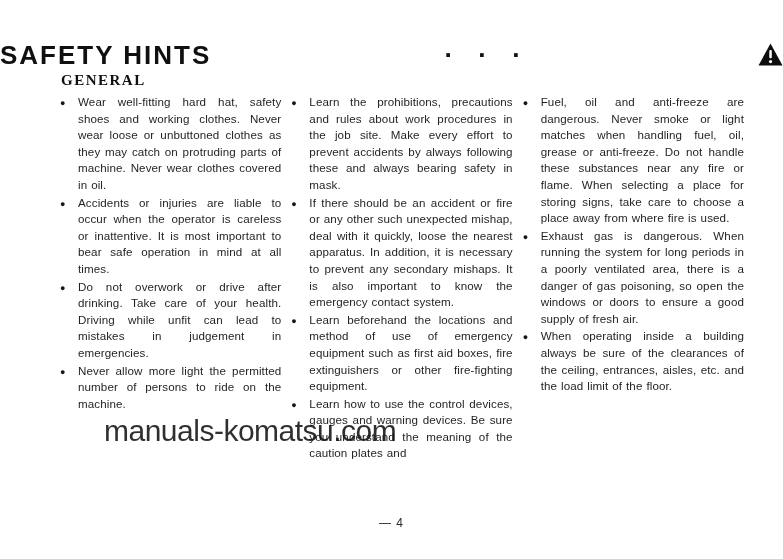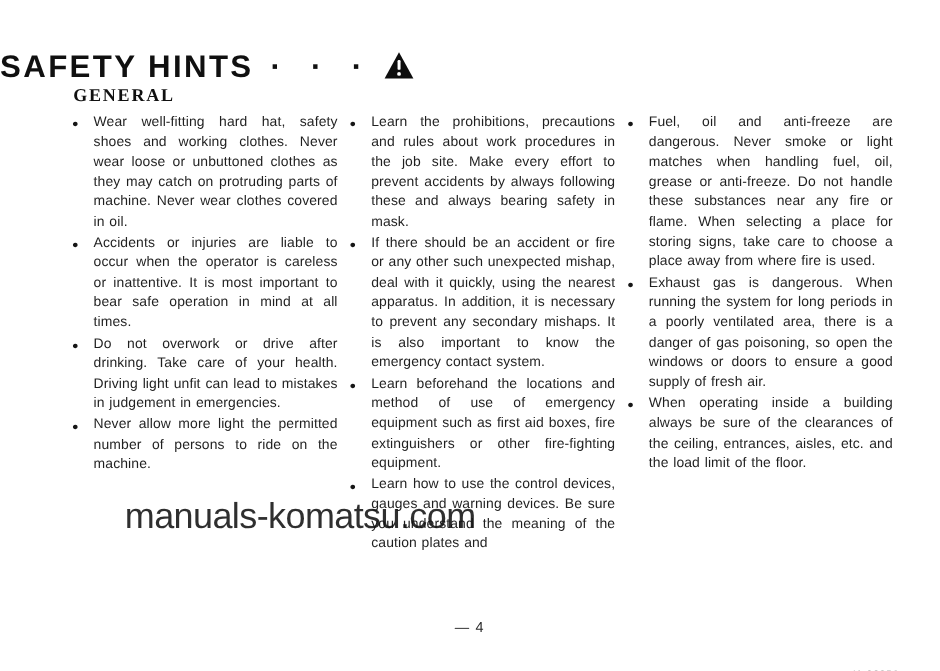--- a/index.html
+++ b/index.html
@@ -4,21 +4,21 @@
 <style>
   html,body{margin:0;padding:0;}
   body{
     width:783px;height:559px;position:relative;overflow:hidden;
     background:#ffffff;color:#1f1f1f;
     font-family:"Liberation Sans",sans-serif;
     -webkit-font-smoothing:antialiased;
   }
   .title-row{
     position:absolute;top:40px;left:0;width:100%;
-    display:flex;justify-content:flex-start;align-items:center;gap:12px;
+    display:flex;justify-content:space-between;align-items:center;gap:12px;
   }
   .title-text{
     font-size:26px;font-weight:bold;letter-spacing:2px;color:#101010;
   }
   .title-dots{
     font-size:26px;font-weight:bold;color:#101010;word-spacing:14px;
     letter-spacing:2px;margin-left:2px;
   }
   .warn-icon{display:inline-block;line-height:0;margin-left:4px;margin-top:-2px;}
   .section-heading{
@@ -78,36 +78,36 @@
     <div class="block">
       <span class="marker">●</span>
       <p class="btext">Wear well-fitting hard hat, safety shoes and working clothes. Never wear loose or unbuttoned clothes as they may catch on protruding parts of machine. Never wear clothes covered in oil.</p>
     </div>
     <div class="block">
       <span class="marker">●</span>
       <p class="btext">Accidents or injuries are liable to occur when the operator is careless or inattentive. It is most important to bear safe operation in mind at all times.</p>
     </div>
     <div class="block">
       <span class="marker">●</span>
-      <p class="btext">Do not overwork or drive after drinking. Take care of your health. Driving light unfit can lead to mistakes in judgement in emergencies.</p>
+      <p class="btext">Do not overwork or drive after drinking. Take care of your health. Driving while unfit can lead to mistakes in judgement in emergencies.</p>
     </div>
     <div class="block">
       <span class="marker">●</span>
       <p class="btext">Never allow more light the permitted number of persons to ride on the machine.</p>
     </div>
   </div>
 
   <div class="col">
     <div class="block">
       <span class="marker">●</span>
       <p class="btext">Learn the prohibitions, precautions and rules about work procedures in the job site. Make every effort to prevent accidents by always following these and always bearing safety in mask.</p>
     </div>
     <div class="block">
       <span class="marker">●</span>
-      <p class="btext">If there should be an accident or fire or any other such unexpected mishap, deal with it quickly, using the nearest apparatus. In addition, it is necessary to prevent any secondary mishaps. It is also important to know the emergency contact system.</p>
+      <p class="btext">If there should be an accident or fire or any other such unexpected mishap, deal with it quickly, loose the nearest apparatus. In addition, it is necessary to prevent any secondary mishaps. It is also important to know the emergency contact system.</p>
     </div>
     <div class="block">
       <span class="marker">●</span>
       <p class="btext">Learn beforehand the locations and method of use of emergency equipment such as first aid boxes, fire extinguishers or other fire-fighting equipment.</p>
     </div>
     <div class="block">
       <span class="marker">●</span>
       <p class="btext">Learn how to use the control devices, gauges and warning devices. Be sure you understand the meaning of the caution plates and</p>
     </div>
   </div>

